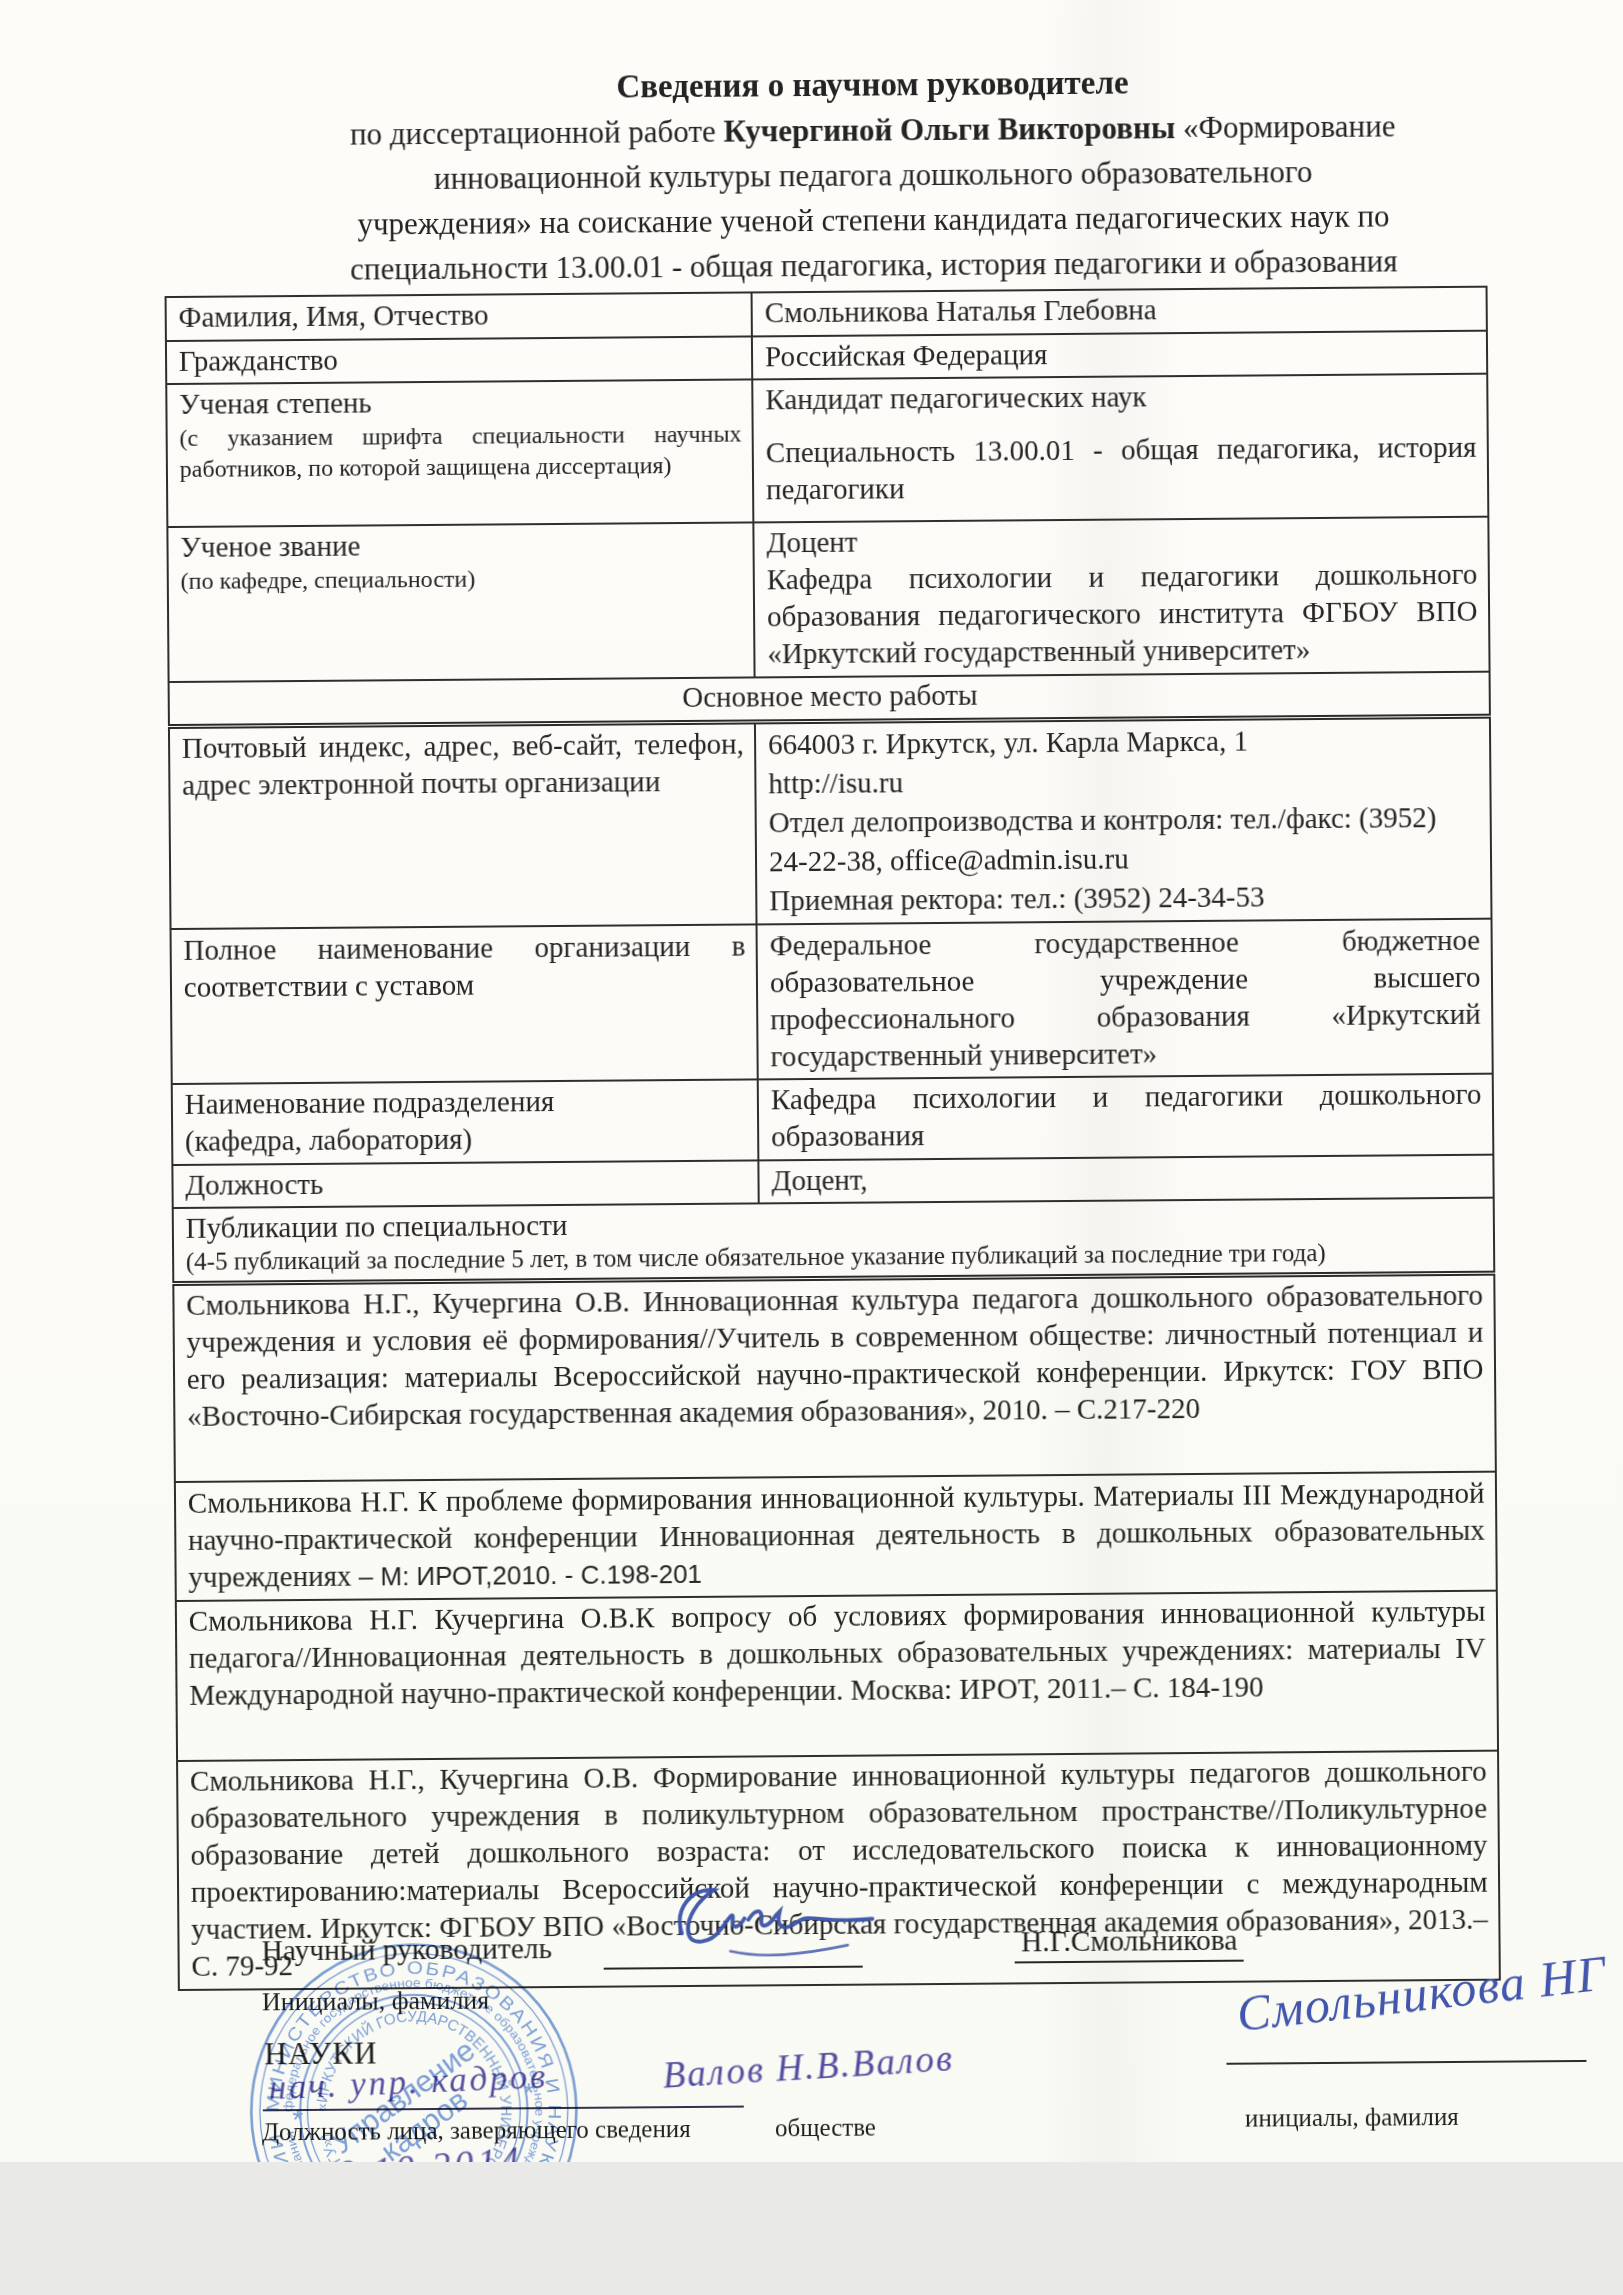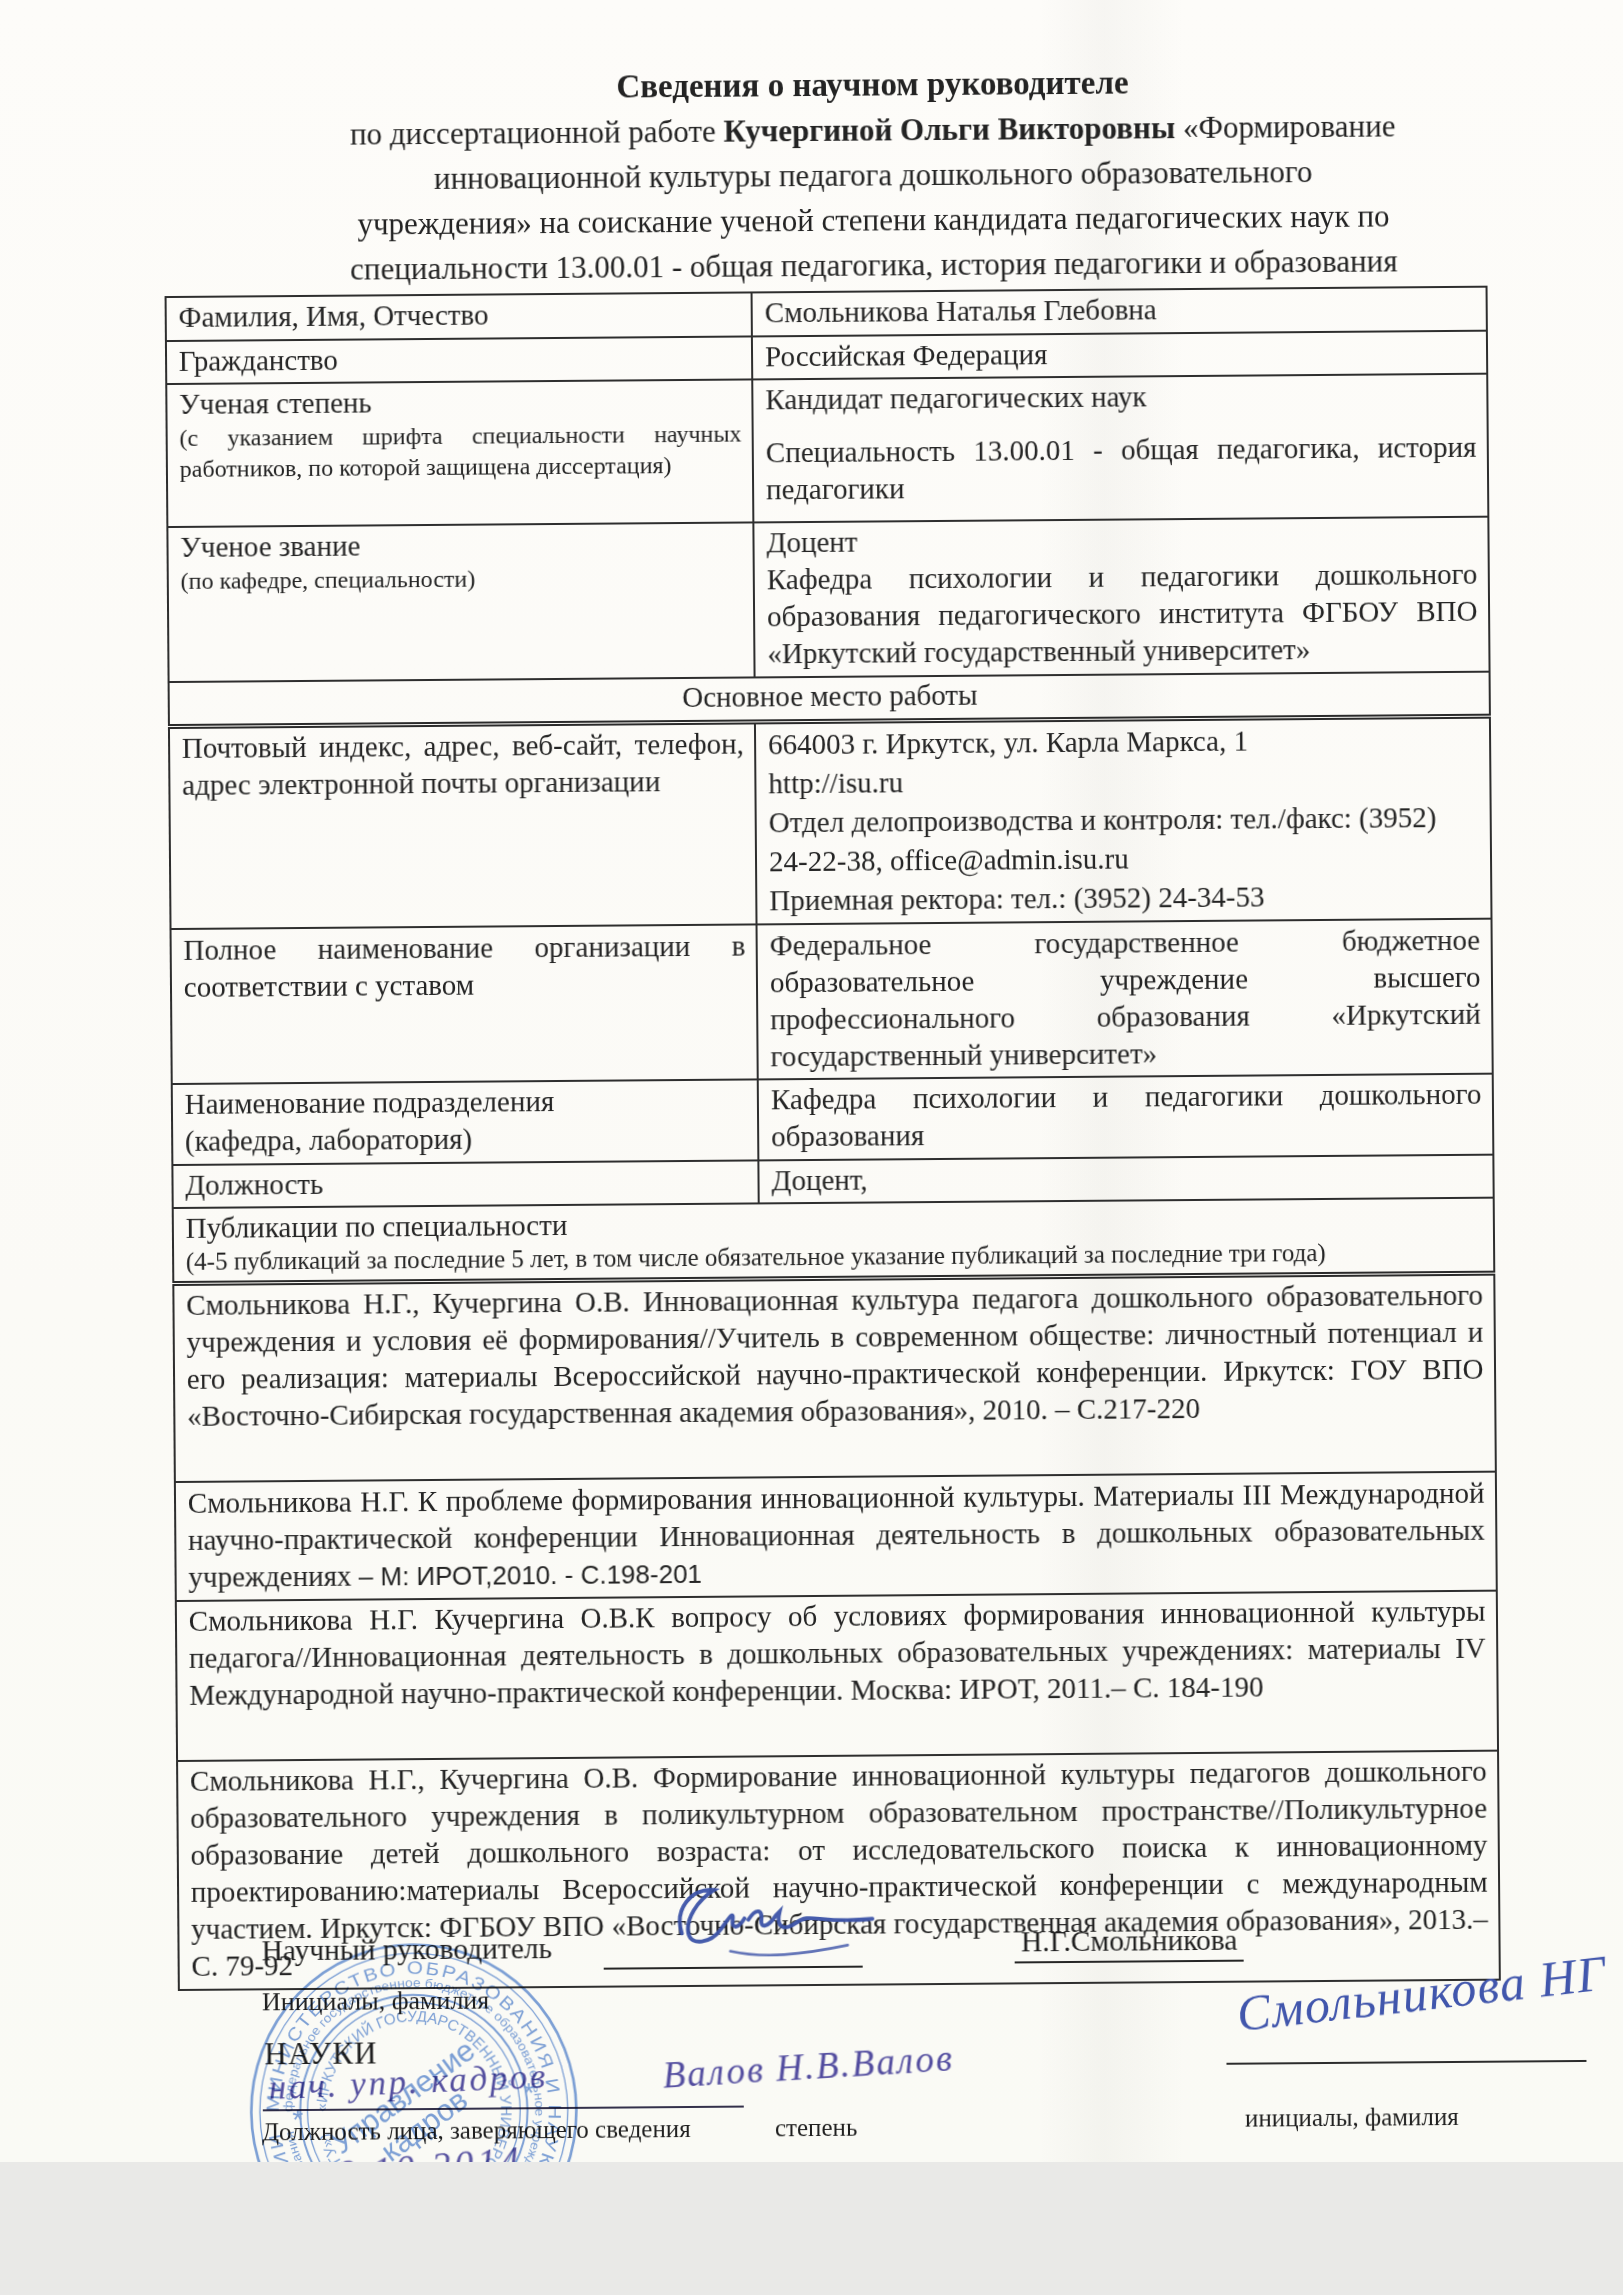--- a/index.html
+++ b/index.html
@@ -202,21 +202,21 @@
 
   <div class="abs f-verno">НАУКИ</div>
 
   <div class="abs hw hw-pos">нач. упр. кадров</div>
   <div class="abs hw hw-sign">Валов  Н.В.Валов</div>
   <div class="abs hw hw-big">Смольникова НГ</div>
   <div class="abs hw hw-date">20.10.2014</div>
 
   <div class="abs uline2"></div>
   <div class="abs f-poslabel">Должность лица, заверяющего сведения</div>
-  <div class="abs f-signlabel">степень</div>
+  <div class="abs f-signlabel">обществе</div>
   <div class="abs uline3"></div>
   <div class="abs f-initials2">инициалы, фамилия</div>
   <div class="abs f-date">Ольги</div>
 
   <svg class="stamp" viewBox="0 0 560 560">
     <g fill="none" stroke="#6a92d0">
       <ellipse cx="280" cy="280" rx="246" ry="252" stroke-width="4"></ellipse>
       <ellipse cx="280" cy="280" rx="233" ry="239" stroke-width="2"></ellipse>
       <ellipse cx="280" cy="280" rx="172" ry="176" stroke-width="3"></ellipse>
       <ellipse cx="280" cy="280" rx="161" ry="165" stroke-width="2"></ellipse>

